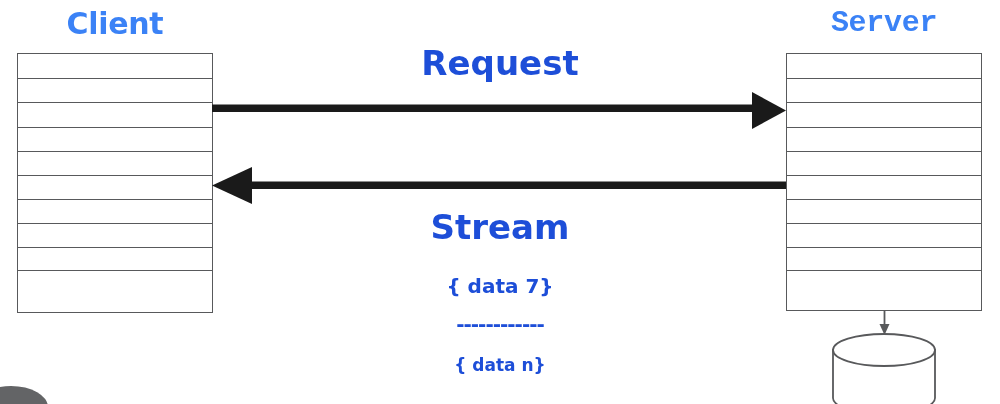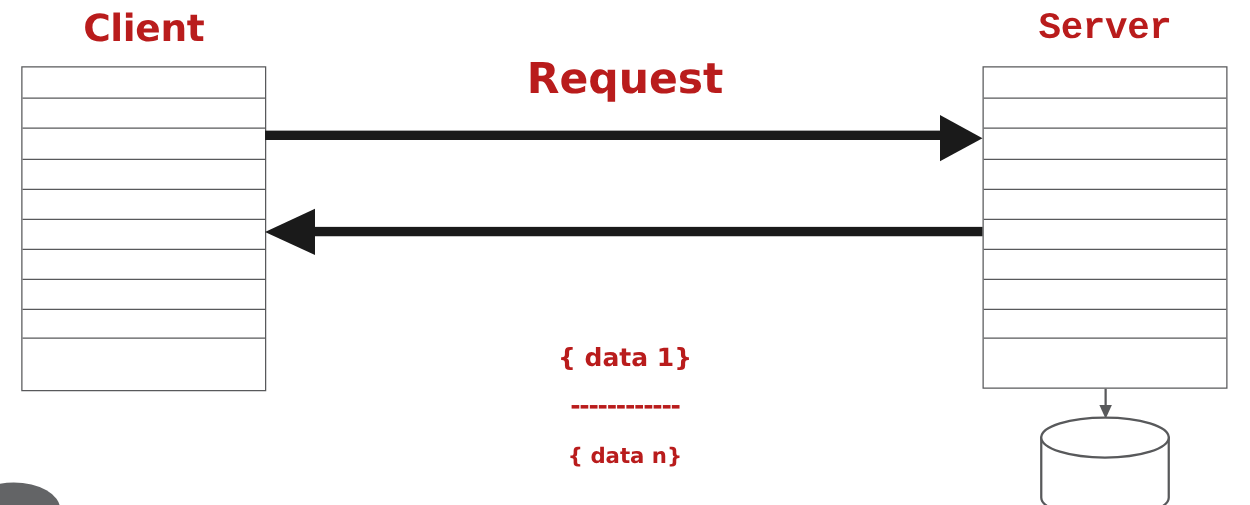--- a/index.html
+++ b/index.html
@@ -14,21 +14,21 @@
     position: relative;
     width: 1000px;
     height: 404px;
     background: #ffffff;
     overflow: hidden;
   }
   .node-title {
     position: absolute;
     font-weight: bold;
     font-size: 30px;
-    color: #b91c1c;
+    color: #3b82f6;
     text-align: center;
     letter-spacing: -0.3px;
     white-space: nowrap;
   }
   #client-title { left: 17px; top: 6px; width: 196px; }
   #server-title { left: 786px; top: 6px; width: 196px; font-family: Liberation Mono, monospace; }
 
   .stack-box {
     position: absolute;
     box-sizing: border-box;
@@ -43,21 +43,21 @@
   .stack-row {
     box-sizing: border-box;
     border-bottom: 1.6px solid #58595b;
     width: 100%;
   }
   .stack-row:last-child { border-bottom: none; }
 
   .flow-label {
     position: absolute;
     font-weight: bold;
-    color: #b91c1c;
+    color: #1d4ed8;
     text-align: center;
     white-space: nowrap;
   }
   #request-label {
     left: 300px; top: 43px; width: 400px;
     font-size: 34px;
   }
   #stream-label {
     left: 300px; top: 207px; width: 400px;
     font-size: 34px;
@@ -123,22 +123,23 @@
     <div class="stack-row" style="height:24px"></div>
     <div class="stack-row" style="height:24px"></div>
     <div class="stack-row" style="height:24px"></div>
     <div class="stack-row" style="height:24px"></div>
     <div class="stack-row" style="height:23px"></div>
     <div class="stack-row" style="flex:1"></div>
   </div>
 
   <div class="flow-label" id="request-label">Request</div>
 
+  <div class="flow-label" id="stream-label">Stream</div>
 
-  <div class="flow-label" id="data-first-label">{ data 1}</div>
+  <div class="flow-label" id="data-first-label">{ data 7}</div>
 
   <div class="flow-label" id="data-ellipsis-label">------------</div>
 
   <div class="flow-label" id="data-last-label">{ data n}</div>
 
   <svg class="arrow-svg" viewBox="0 0 1000 404">
     <g>
       <rect x="212" y="104.5" width="546" height="7.5" fill="#1a1a1a"></rect>
       <polygon points="752,92 786,110.5 752,129" fill="#1a1a1a"></polygon>
     </g>

